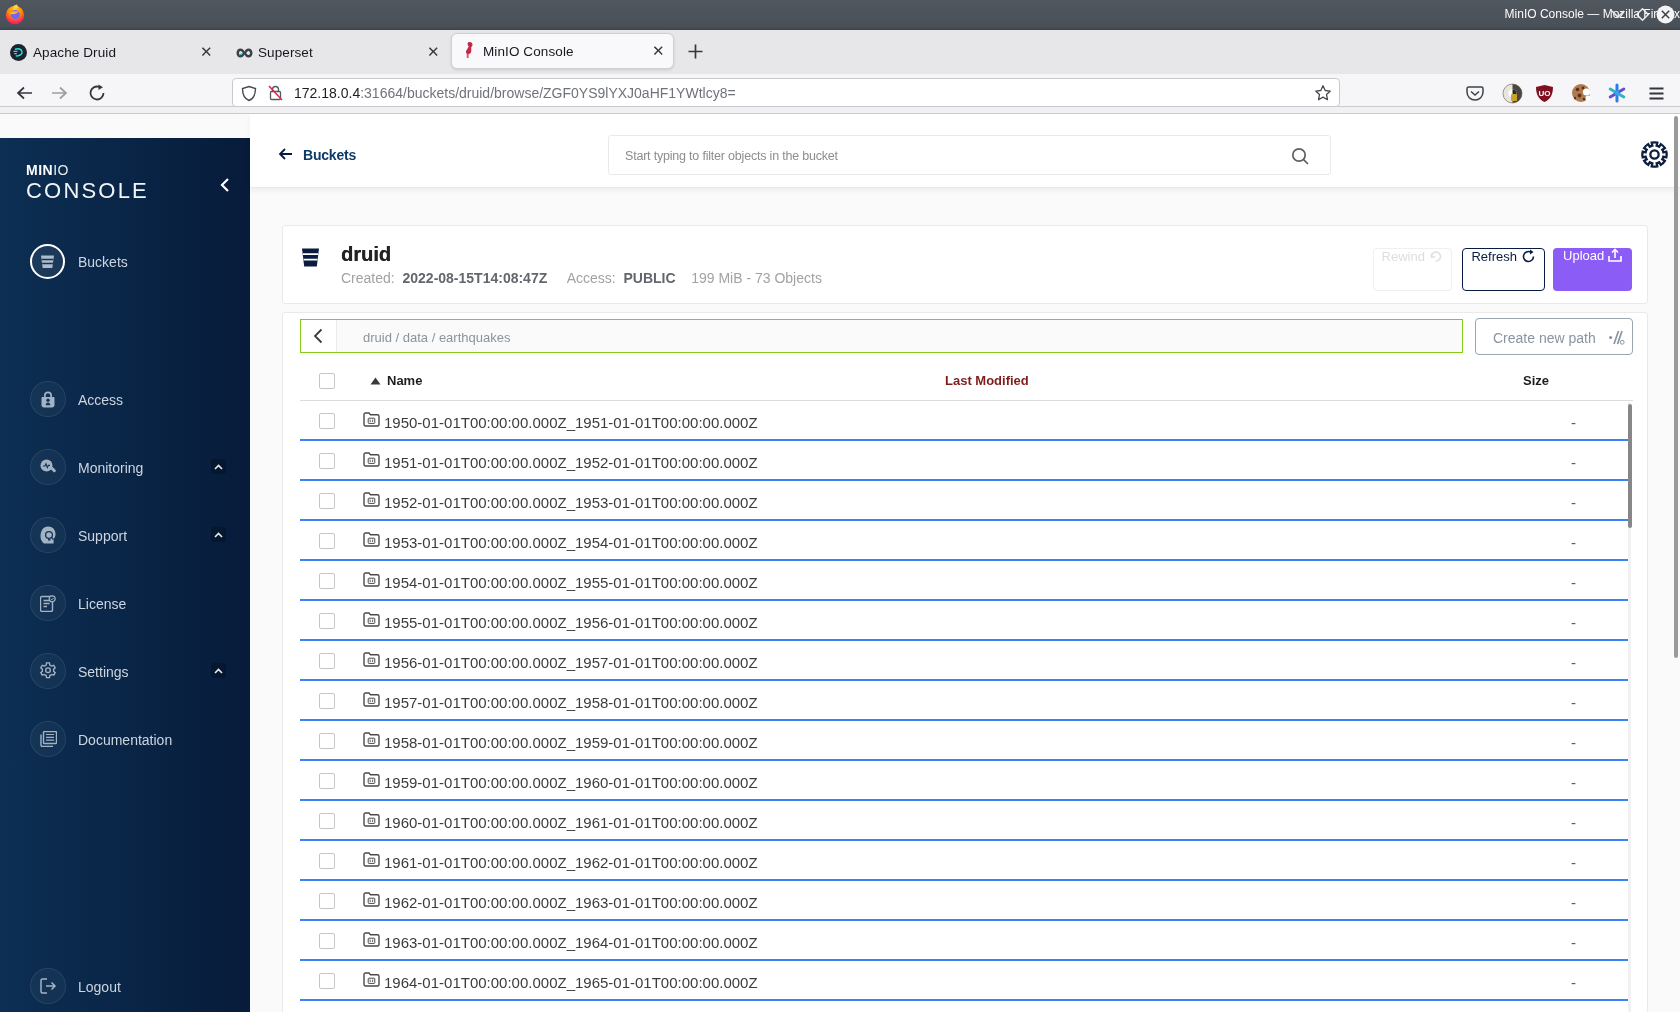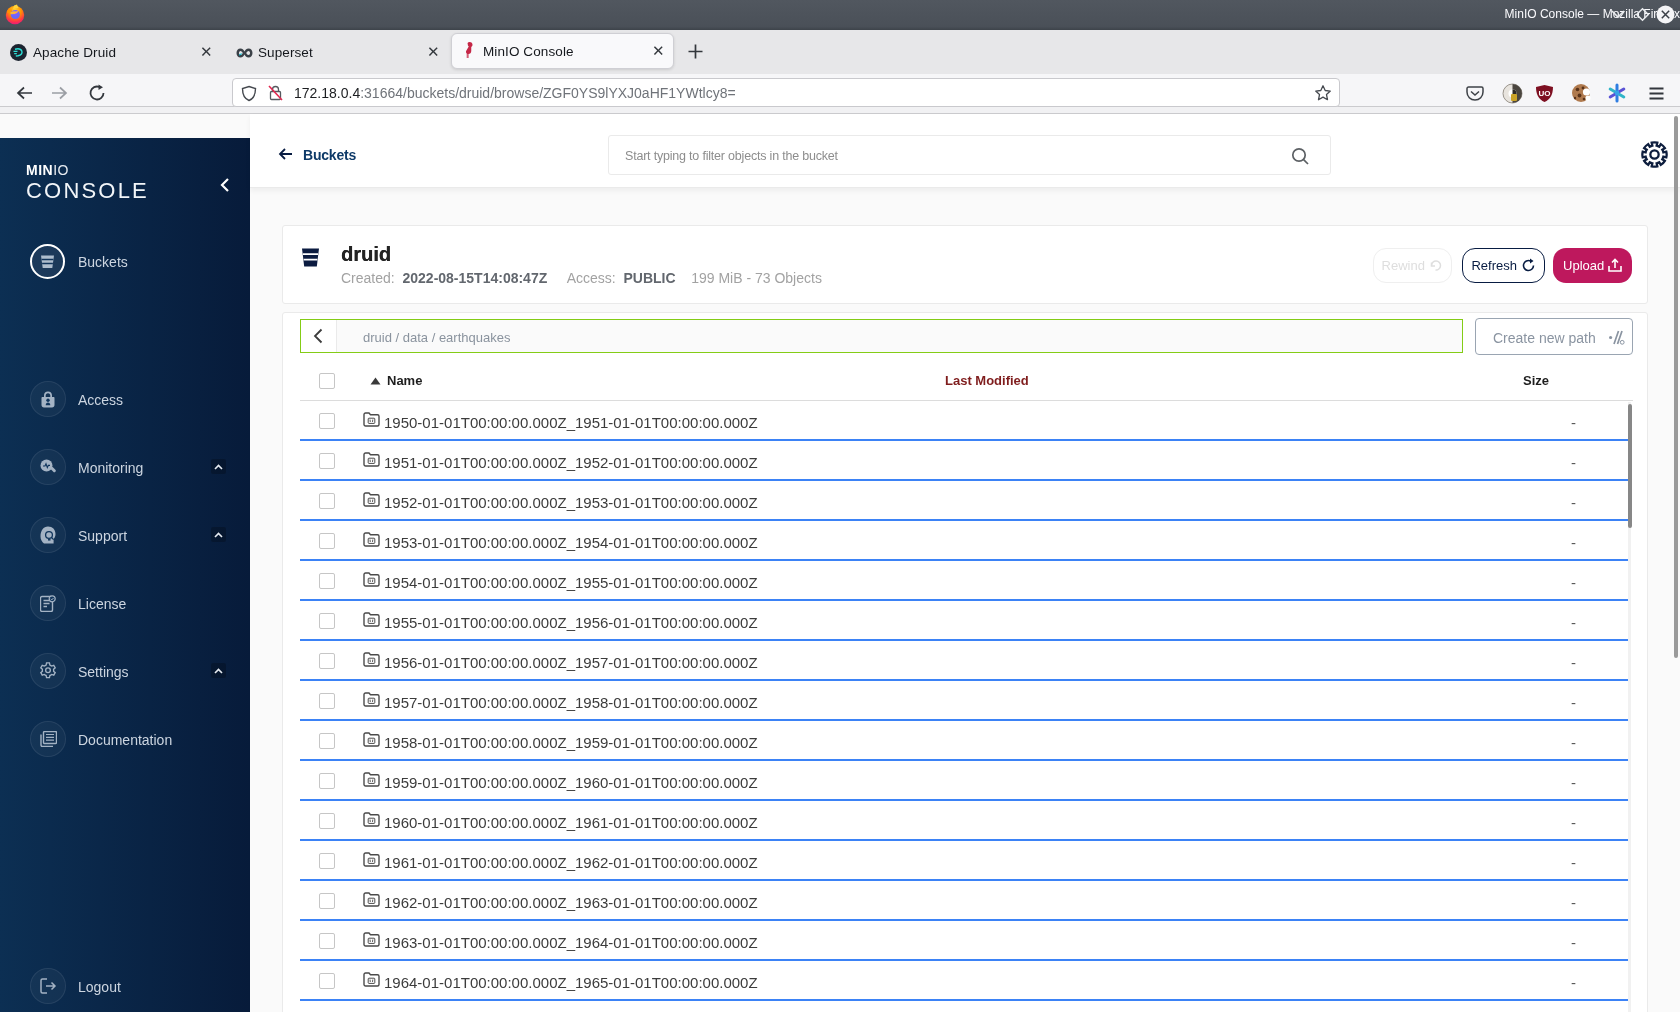--- a/index.html
+++ b/index.html
@@ -36,22 +36,22 @@
 .menuitem { position:absolute; left:0; width:250px; height:50px; }
 .menucircle { position:absolute; left:30px; top:0; width:36px; height:36px; border-radius:50%;
   background:rgba(255,255,255,.04); border:1px solid rgba(255,255,255,.08);
   display:flex; align-items:center; justify-content:center; }
 .menutext { position:absolute; left:78px; font-size:14px; color:#ccd5e0; }
 .menuchev { position:absolute; left:211px; width:15px; height:15px; background:rgba(0,0,0,.22);
   border-radius:2px; display:flex; align-items:center; justify-content:center; }
 
 
 .panel { position:absolute; background:#fff; border:1px solid #eaeaea; border-radius:3px; }
-.btn { position:absolute; height:35px; border-radius:13px; font-size:13px;
-  display:flex; align-items:center; justify-content:center; }
+.btn { position:absolute; height:43px; border-radius:4px; font-size:13px;
+  display:flex; justify-content:center; }
 
 
 .row { position:absolute; left:0; width:1331px; height:40px; border-bottom:2px solid #3b82f6;
   font-size:15px; color:#3c3c3c; }
 .cbx { position:absolute; width:16px; height:16px; border:1px solid #c6c6c6; border-radius:2px; background:#fff; }
 </style>
 </head>
 <body>
 <div id="titlebar">
   <svg class="abs" style="left:4px;top:3px" width="22" height="22" viewBox="0 0 22 22">
@@ -329,21 +329,21 @@
             <path d="M3.5 7.5 A4.5 4.5 0 1 1 7.5 12" stroke="#dedede" stroke-width="1.5" fill="none"></path>
             <path d="M3.5 4.5 L3.5 8 L7 8" stroke="#dedede" stroke-width="1.5" fill="none"></path>
           </svg>
       </div>
       <div class="btn" style="left:1179px;top:22px;width:83px;border:1px solid #081C42;color:#081C42">Refresh&nbsp;
         <svg width="15" height="15" viewBox="0 0 15 15">
             <path d="M12.5 7.5 A5 5 0 1 1 9.5 2.9" stroke="#081C42" stroke-width="1.6" fill="none"></path>
             <path d="M9 0.5 L12.5 3 L9 5.5 Z" fill="#081C42"></path>
           </svg>
       </div>
-      <div class="btn" style="left:1270px;top:22px;width:79px;background:#be185d;color:#fff">Upload&nbsp;
+      <div class="btn" style="left:1270px;top:22px;width:79px;background:#8b5cf6;color:#fff">Upload&nbsp;
         <svg width="14" height="15" viewBox="0 0 14 15">
             <path d="M1 8 L1 13 L13 13 L13 8" stroke="#fff" stroke-width="1.6" fill="none"></path>
             <path d="M7 10 L7 2 M4 4.5 L7 1.5 L10 4.5" stroke="#fff" stroke-width="1.6" fill="none"></path>
           </svg>
       </div>
     </div>
 
     <div class="panel" style="left:32px;top:198px;width:1366px;height:710px">
 
       <div class="abs" style="left:17px;top:6px;width:1163px;height:34px;border:1px solid #84cc16;background:#fafafa">

